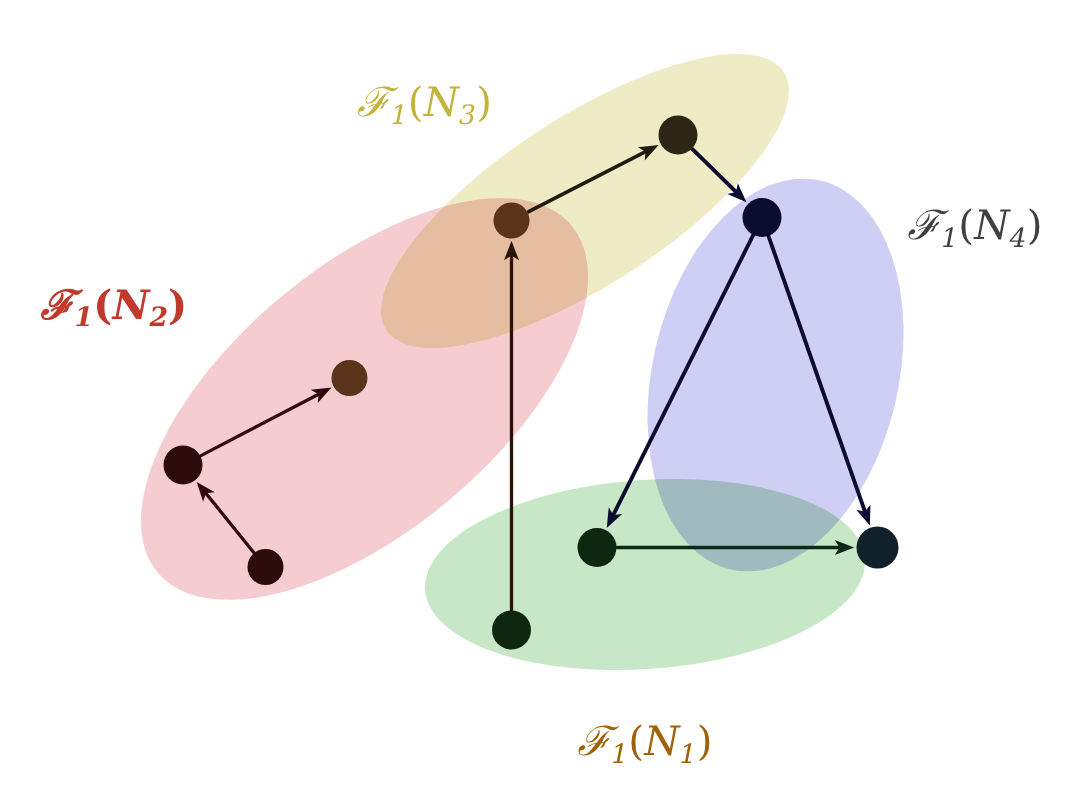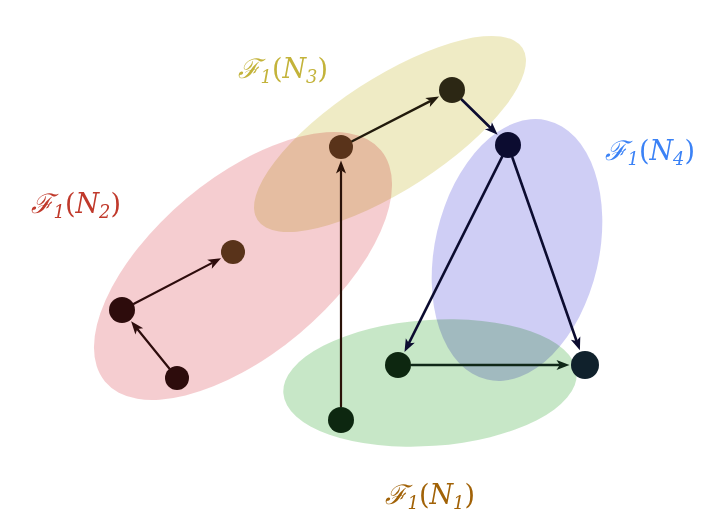--- a/index.html
+++ b/index.html
@@ -108,17 +108,17 @@
         <circle cx="341" cy="147" r="12" fill="#59331a"></circle>
         <circle cx="452" cy="90" r="13" fill="#2c2714"></circle>
         <circle cx="508" cy="145" r="13" fill="#0c0c30"></circle>
         <circle cx="398" cy="365" r="13" fill="#0d2710"></circle>
         <circle cx="585" cy="365" r="14" fill="#10212c"></circle>
         <circle cx="341" cy="420" r="13" fill="#0d2710"></circle>
       </g>
   </svg>
   <div id="labels-layer">
       <div class="region-label" style="position: absolute; left: 430px; top: 494px; transform: translate(-50%, -50%); color: #a16207;"><span class="scriptF">ℱ</span><span class="sub">1</span><span class="paren">(</span><span>N</span><span class="sub">1</span><span class="paren">)</span></div>
-      <div class="region-label" style="position: absolute; left: 76px; top: 203px; transform: translate(-50%, -50%); color: rgb(192, 57, 43);"><span class="scriptF">ℱ</span><span class="sub">1</span><span class="paren">(</span><span>N</span><span class="sub">2</span><span class="paren">)</span></div>
+      <div class="region-label" style="position: absolute; left: 76px; top: 203px; transform: translate(-50%, -50%); color: rgb(192, 57, 43); font-weight: bold;"><span class="scriptF">ℱ</span><span class="sub">1</span><span class="paren">(</span><span>N</span><span class="sub">2</span><span class="paren">)</span></div>
       <div class="region-label" style="position: absolute; left: 283px; top: 68px; transform: translate(-50%, -50%); color: rgb(195, 179, 58);"><span class="scriptF">ℱ</span><span class="sub">1</span><span class="paren">(</span><span>N</span><span class="sub">3</span><span class="paren">)</span></div>
-      <div class="region-label" style="position: absolute; left: 650px; top: 150px; transform: translate(-50%, -50%); color: #3b82f6;"><span class="scriptF">ℱ</span><span class="sub">1</span><span class="paren">(</span><span>N</span><span class="sub">4</span><span class="paren">)</span></div>
+      <div class="region-label" style="position: absolute; left: 650px; top: 150px; transform: translate(-50%, -50%); color: #404040;"><span class="scriptF">ℱ</span><span class="sub">1</span><span class="paren">(</span><span>N</span><span class="sub">4</span><span class="paren">)</span></div>
     </div>
 </div>
 
 </body></html>

